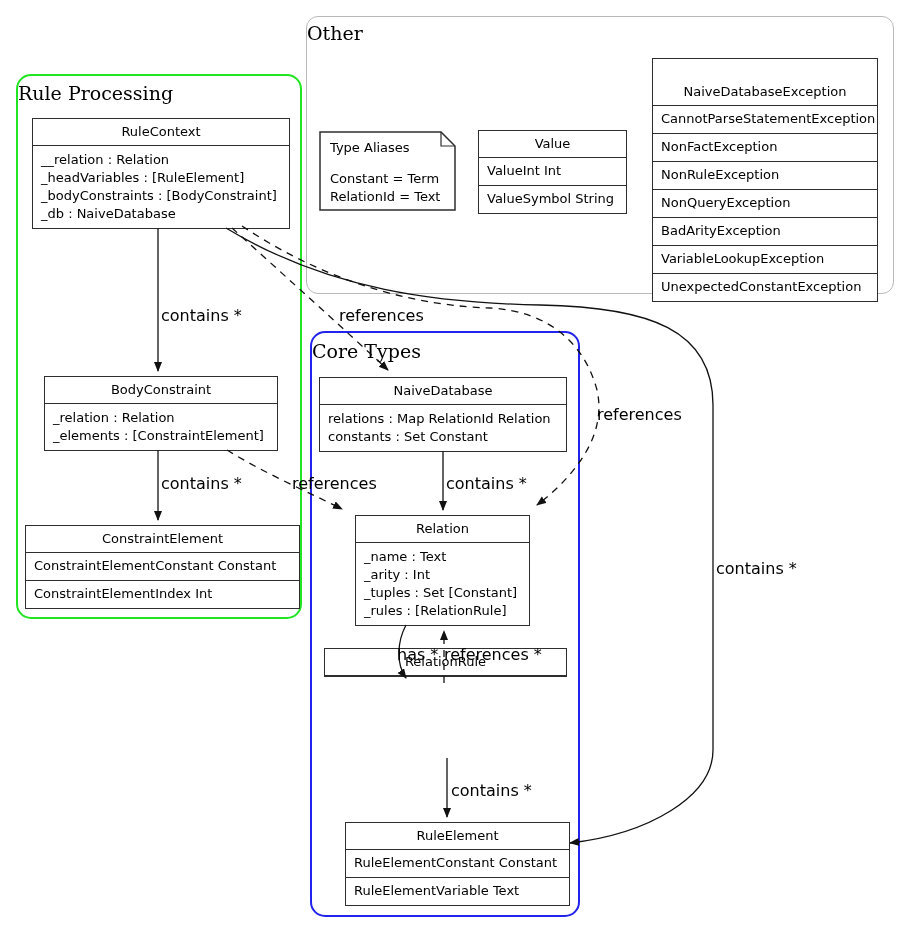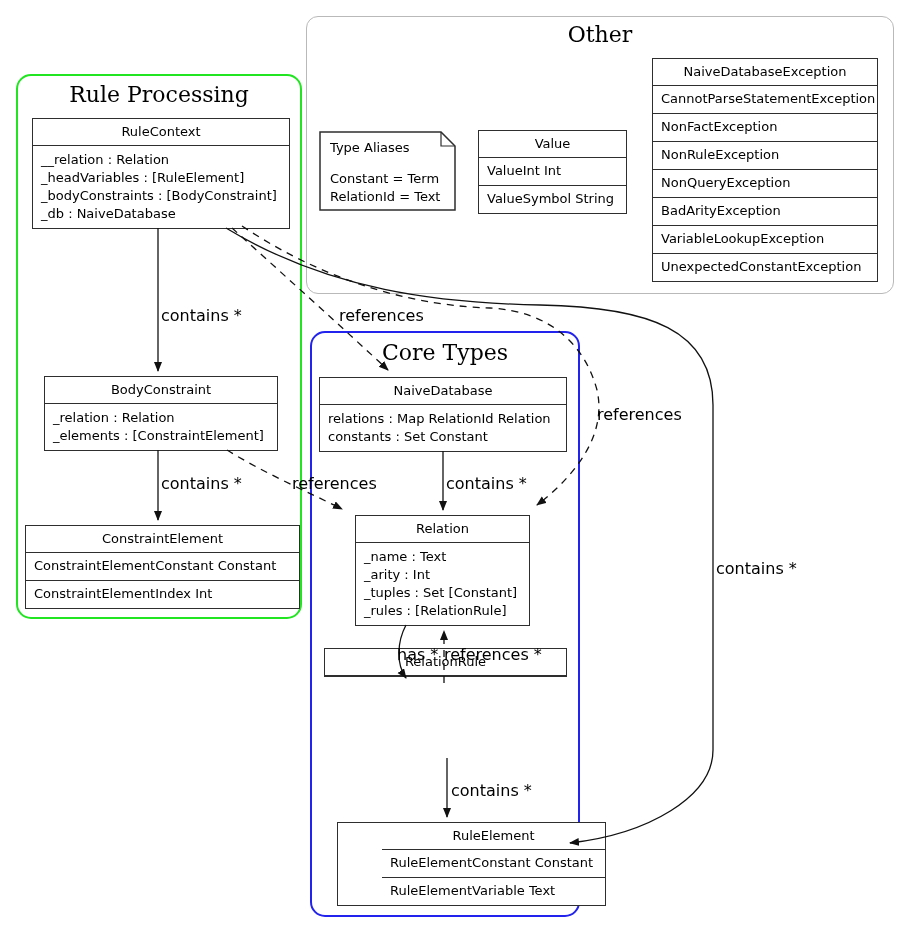--- a/index.html
+++ b/index.html
@@ -1,20 +1,20 @@
 <!DOCTYPE html>
 <html><head>
 <meta charset="utf-8">
 <style>
   html,body{margin:0;padding:0;background:#ffffff;}
   #stage{position:relative;width:912px;height:932px;background:#ffffff;overflow:hidden;
          font-family:"DejaVu Sans","Liberation Sans",sans-serif;color:#000;}
   .grp{position:absolute;border-radius:15px;}
-  .grp-title{position:absolute;width:100%;text-align:center;
-             font-family:"DejaVu Serif","Liberation Serif",serif;font-size:22px;}
+  .grp-title{position:absolute;width:100%;text-align:left;
+             font-family:"DejaVu Serif","Liberation Serif",serif;font-size:19px;}
   .box{position:absolute;background:#fff;border:1.4px solid #2e2e2e;font-size:13px;line-height:18px;}
   .box .hd{text-align:center;padding:4px 4px 4px;border-bottom:1.4px solid #2e2e2e;}
   .box .at{padding:5px 8px 5px;white-space:nowrap;}
   .box .row{padding:4px 8px 5px;border-top:1.4px solid #2e2e2e;white-space:nowrap;}
   .note{position:absolute;}
   .note-text{position:absolute;left:0;top:0;padding:8px 11px;font-size:13px;line-height:18px;}
   .note-gap{margin-top:13px;}
   .elabel{position:absolute;font-size:16px;white-space:nowrap;}
   svg.edges{position:absolute;left:0;top:0;pointer-events:none;}
 </style>
@@ -71,21 +71,21 @@
     </div>
   </div>
 
   <div class="box" style="left:478px;top:130px;width:147px;">
     <div class="hd" style="border-bottom:none;">Value</div>
     <div class="row">ValueInt Int</div>
     <div class="row">ValueSymbol String</div>
   </div>
 
   <div class="box" style="left:652px;top:58px;width:224px;">
-    <div class="hd" style="border-bottom:none;">NaiveDatabaseException</div>
+    <div class="hd" style="border-bottom:none;margin-top:20px;">NaiveDatabaseException</div>
     <div class="row">CannotParseStatementException</div>
     <div class="row">NonFactException</div>
     <div class="row">NonRuleException</div>
     <div class="row">NonQueryException</div>
     <div class="row">BadArityException</div>
     <div class="row">VariableLookupException</div>
     <div class="row">UnexpectedConstantException</div>
   </div>
 
   <div class="box" style="left:319px;top:377px;width:246px;">
@@ -103,21 +103,21 @@
       <div>_arity : Int</div>
       <div>_tuples : Set [Constant]</div>
       <div>_rules : [RelationRule]</div>
     </div>
   </div>
 
   <div class="box" style="left:324px;top:648px;width:241px;">
     <div class="hd">RelationRule</div>
   </div>
 
-  <div class="box" style="left:337px;top:822px;width:223px;padding-left:44px;">
+  <div class="box" style="left:345px;top:822px;width:223px;">
     <div class="hd" style="border-bottom:none;">RuleElement</div>
     <div class="row">RuleElementConstant Constant</div>
     <div class="row">RuleElementVariable Text</div>
   </div>
 
   <svg class="edges" width="912" height="932" viewBox="0 0 912 932">
     <defs>
       <marker id="arr" markerUnits="userSpaceOnUse" markerWidth="11" markerHeight="9" refX="9" refY="4" orient="auto">
         <path d="M0,0 L10,4 L0,8 Z" fill="#111111"></path>
       </marker>

